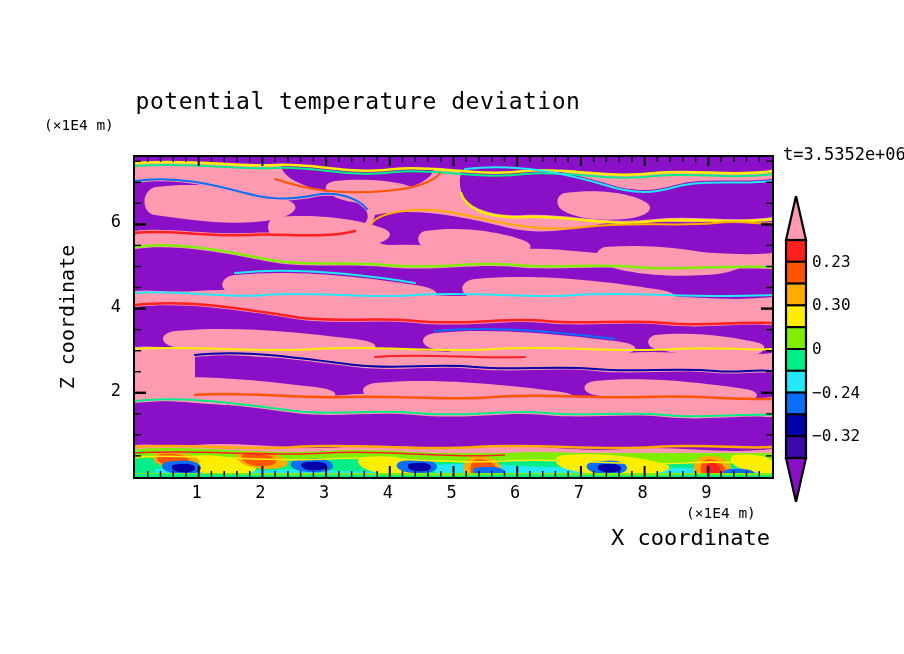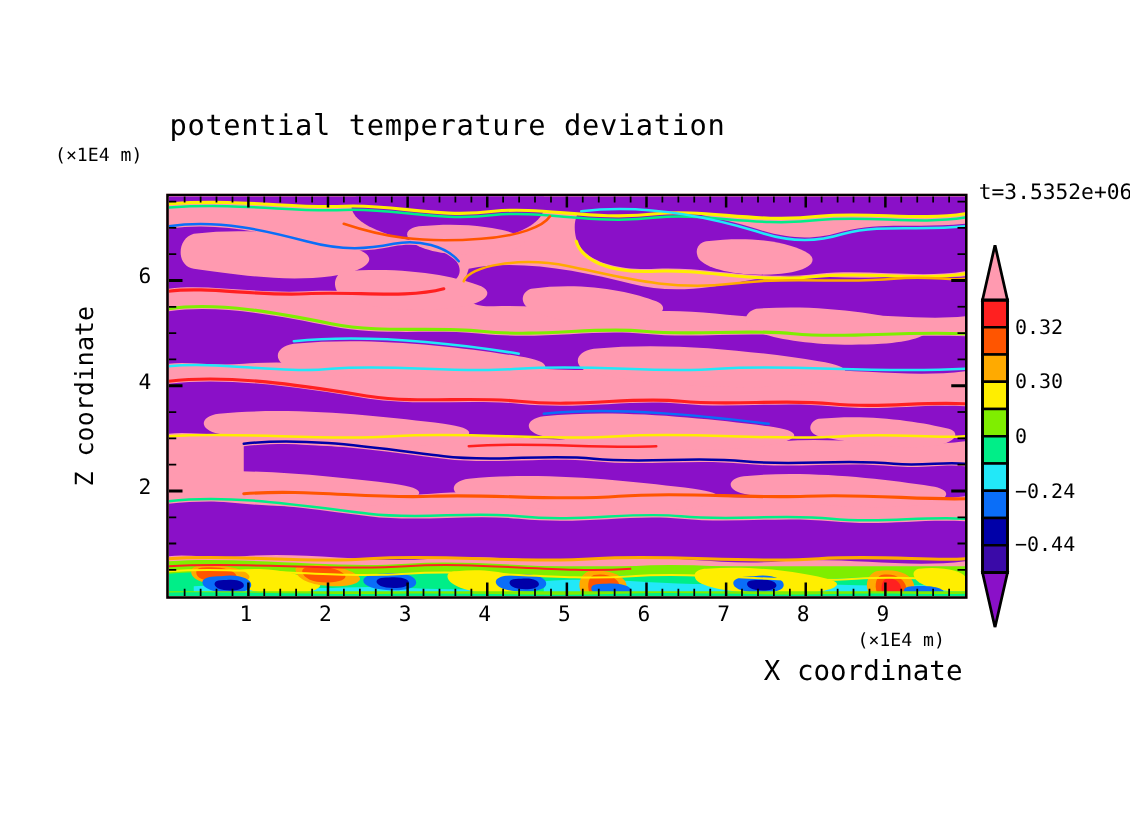--- a/index.html
+++ b/index.html
@@ -402,18 +402,18 @@
         <rect x="2" y="196.6" width="20" height="21.8" fill="#0a6ef8" stroke="#000" stroke-width="2"></rect>
         <rect x="2" y="218.4" width="20" height="21.8" fill="#0000a8" stroke="#000" stroke-width="2"></rect>
         <rect x="2" y="240.2" width="20" height="21.8" fill="#3a0aa8" stroke="#000" stroke-width="2"></rect>
       </g>
     <polygon id="cb-over" points="12,0 22,44 2,44" stroke="#000" stroke-width="2.2" fill="#ff9ab0"></polygon>
     <polygon id="cb-under" points="12,306 2,262 22,262" stroke="#000" stroke-width="2.2" fill="#8a10c8"></polygon>
     <rect x="2" y="44" width="20" height="218" fill="none" stroke="#000" stroke-width="2.2"></rect>
   </svg>
 </div>
 <div class="cb-labels" id="cb-labels">
-    <div class="cb-lab" style="left: 0px; top: 55.8px;">0.32</div>
+    <div class="cb-lab" style="left: 0px; top: 55.8px;">0.23</div>
     <div class="cb-lab" style="left: 0px; top: 99.4px;">0.30</div>
     <div class="cb-lab" style="left: 0px; top: 143px;">0</div>
     <div class="cb-lab" style="left: 0px; top: 186.6px;">−0.24</div>
-    <div class="cb-lab" style="left: 0px; top: 230.2px;">−0.44</div>
+    <div class="cb-lab" style="left: 0px; top: 230.2px;">−0.32</div>
   </div>
 
 </body></html>

